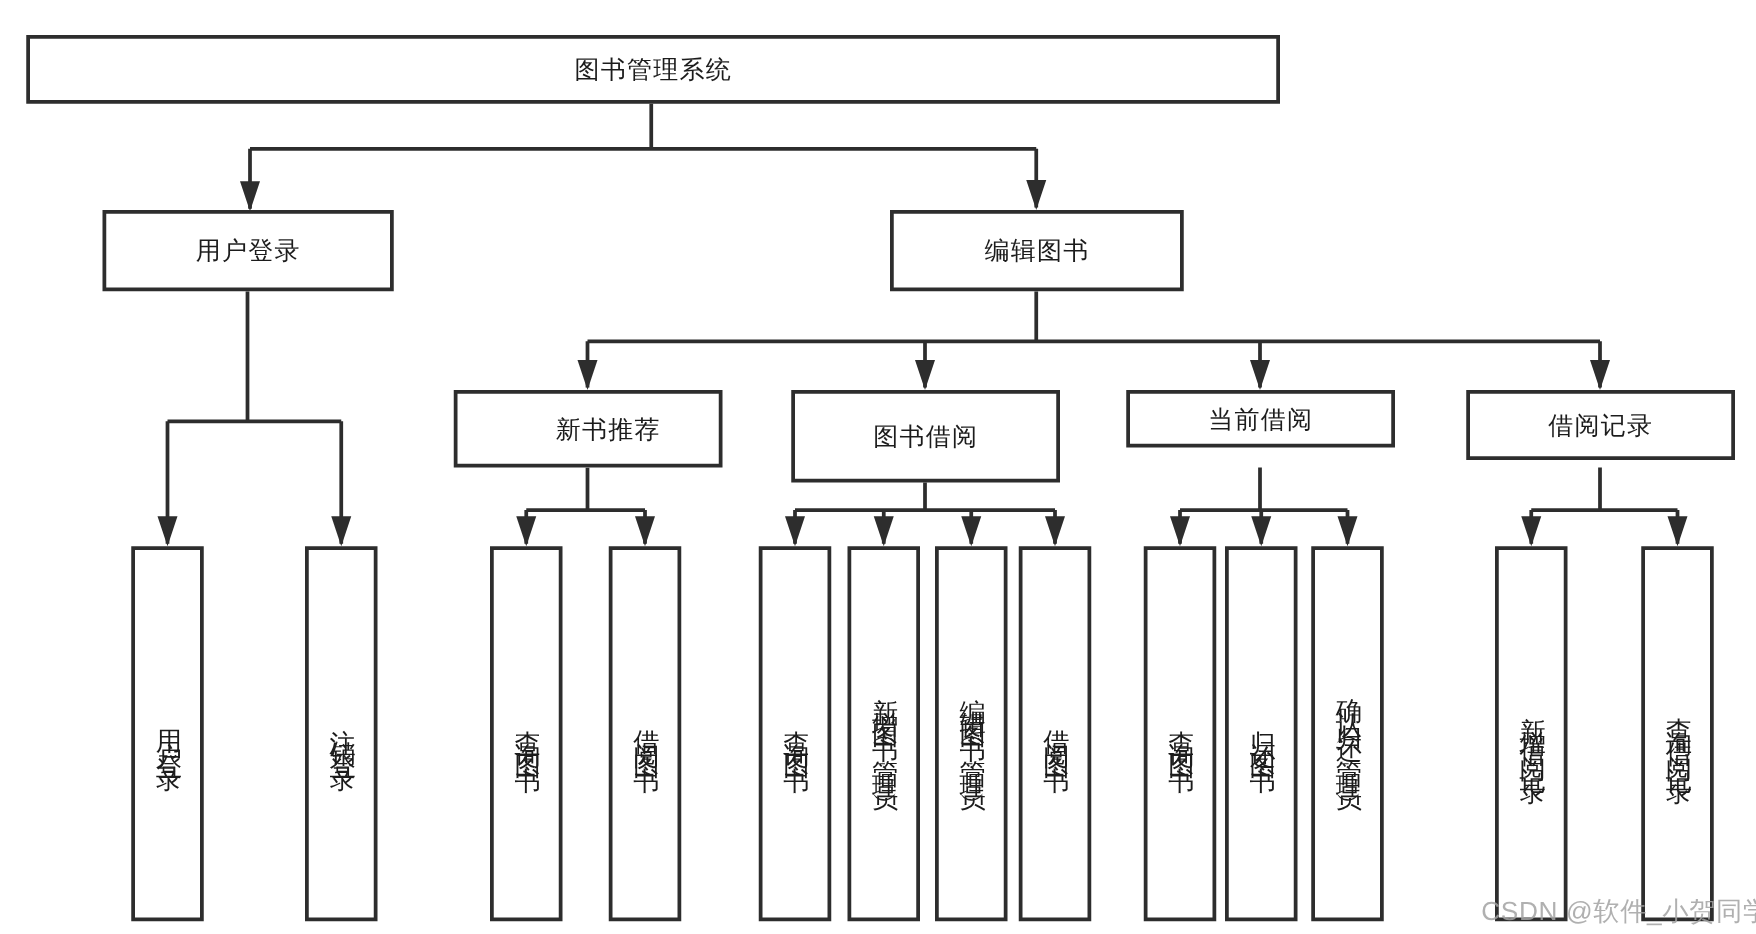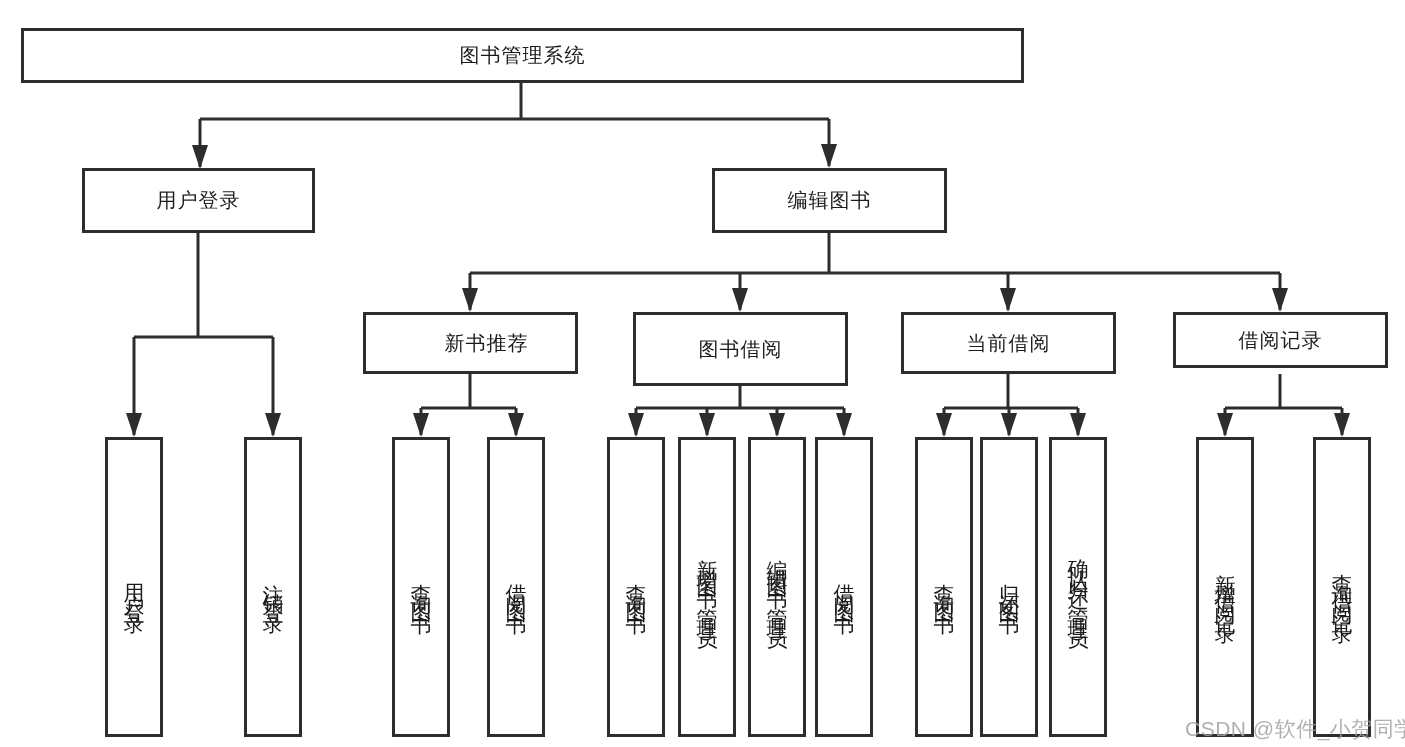--- a/index.html
+++ b/index.html
@@ -136,21 +136,21 @@
     </g>
   </svg>
 
   <div class="node" style="left:21px; top:13px; width:1003px; height:55px;margin-top:15px;">图书管理系统</div>
 
   <div class="node" style="left:82px; top:168px; width:233px; height:65px;">用户登录</div>
   <div class="node" style="left:712px; top:168px; width:235px; height:65px;">编辑图书</div>
 
   <div class="node" style="left:363px; top:312px; width:215px; height:62px;padding-left:32px;">新书推荐</div>
   <div class="node" style="left:633px; top:312px; width:215px; height:74px;">图书借阅</div>
-  <div class="node" style="left:901px; top:312px; width:215px; height:62px;">当前借阅</div>
+  <div class="node" style="left:901px; top:312px; width:215px; height:46px;">当前借阅</div>
   <div class="node" style="left:1173px; top:312px; width:215px; height:56px;">借阅记录</div>
 
   <div class="leaf" style="left:105px;">
     <span>用户登录</span>
   </div>
   <div class="leaf" style="left:244px;">
     <span>注销登录</span>
   </div>
 
   <div class="leaf" style="left:392px;">

